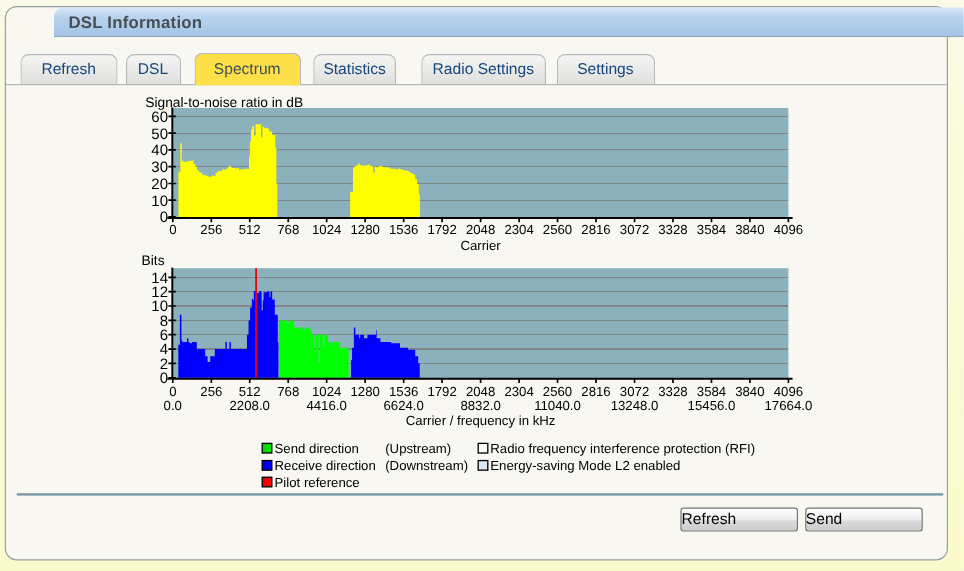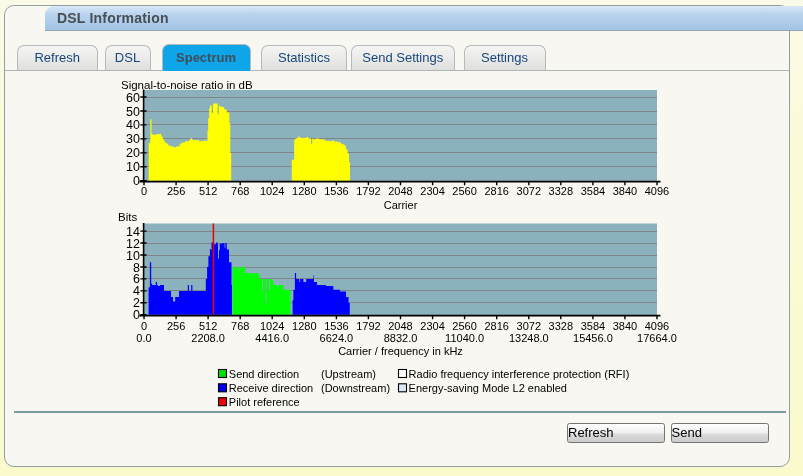--- a/index.html
+++ b/index.html
@@ -11,39 +11,39 @@
           background:linear-gradient(#d7e7f7, #b9d3ee 35%, #a3c4e5);
           border-bottom:1px solid #8fa6b6; border-radius:9px 9px 0 0;margin-left:40px; }
   .hdr span { position:absolute; left:12px; top:4px; font-size:14px; font-weight:bold;
                color:#474f55; letter-spacing:0.2px; }
   .tabline { position:absolute; left:5px; top:69.7px; width:784px; height:1.2px;
               background:#b0b6b8; z-index:2; }
   .tab { position:absolute; top:45px; height:25px; border:1px solid #b6babc;
           border-bottom:none; border-radius:7px 7px 0 0; z-index:1;
           background:linear-gradient(#f5f5f3, #eaeae8 50%, #dfdfdd);
           font-size:13px; color:#17477d; text-align:center; line-height:24px; }
-  .tab.active { top:43.5px; height:27.5px; background:#0ea5e9; z-index:3;
-                 font-weight:bold; color:#3f4e58; line-height:25px; }
+  .tab.active { top:43.5px; height:27.5px; background:#fde047; z-index:3;
+                 font-weight:normal; color:#3f4e58; line-height:25px; }
   .sep { position:absolute; left:14px; top:411px; width:772px; height:2px; background:#7b99a4; }
   .btn { position:absolute; top:422.5px; height:20px; border:1px solid #757575; border-radius:2.5px;
           background:linear-gradient(#fefefe, #efefef 48%, #dadada 58%, #cccccc);
           font-size:13px; color:#000; text-align:left; line-height:18px; }
 </style>
 </head>
 <body>
   <div class="panel"></div>
   <div class="hdr">
     <span>DSL Information</span>
   </div>
   <div class="tabline"></div>
   <div class="tab" style="left:16.5px; width:81.5px;">Refresh</div>
   <div class="tab" style="left:104.5px; width:46px;">DSL</div>
   <div class="tab active" style="left:161.5px; width:89px;">Spectrum</div>
-  <div class="tab" style="left:261px; width:86px;">Statistics</div>
-  <div class="tab" style="left:351px; width:103.5px;">Send Settings</div>
+  <div class="tab" style="left:261px; width:69px;">Statistics</div>
+  <div class="tab" style="left:351px; width:103.5px;">Radio Settings</div>
   <div class="tab" style="left:463.5px; width:82px;">Settings</div>
   <svg width="803" height="476" viewBox="0 0 803 476" font-family="Liberation Sans, sans-serif" style="position:absolute;left:0;top:0">
 <rect x="144.0" y="90.0" width="513.0" height="91.50000000000001" fill="#8ab1bc"></rect>
 <path d="M144.0 166.8H657.0 M144.0 152.9H657.0 M144.0 138.9H657.0 M144.0 124.9H657.0 M144.0 111.0H657.0 M144.0 97.0H657.0" stroke="#818488" stroke-width="1" fill="none" shape-rendering="crispEdges"></path>
 <path d="M148.7,180.8 148.7,143.1 150.3,143.1 150.3,119.3 151.5,119.3 151.5,133.9 152.9,133.9 152.9,134.9 154.3,134.9 154.3,134.5 155.7,134.5 155.7,134.6 157.1,134.6 157.1,133.9 158.5,133.9 158.5,134.0 159.9,134.0 159.9,133.7 161.3,133.7 161.3,136.6 162.7,136.6 162.7,138.9 164.1,138.9 164.1,141.7 165.5,141.7 165.5,143.1 166.9,143.1 166.9,143.7 168.3,143.7 168.3,145.5 169.7,145.5 169.7,146.1 171.1,146.1 171.1,146.2 172.5,146.2 172.5,146.8 173.9,146.8 173.9,147.6 175.3,147.6 175.3,147.1 176.7,147.1 176.7,146.1 178.1,146.1 178.1,146.7 179.5,146.7 179.5,144.2 180.9,144.2 180.9,142.9 182.3,142.9 182.3,142.4 183.7,142.4 183.7,142.6 185.1,142.6 185.1,141.0 186.5,141.0 186.5,141.4 187.9,141.4 187.9,140.9 189.3,140.9 189.3,139.6 190.7,139.6 190.7,138.2 192.1,138.2 192.1,139.4 193.5,139.4 193.5,140.1 194.9,140.1 194.9,140.1 196.3,140.1 196.3,140.4 197.7,140.4 197.7,140.1 199.1,140.1 199.1,141.4 200.5,141.4 200.5,141.2 201.9,141.2 201.9,140.8 203.3,140.8 203.3,141.1 204.7,141.1 204.7,140.5 206.1,140.5 206.1,140.8 207.5,140.8 207.5,130.5 208.2,130.5 208.2,117.9 209.2,117.9 209.2,108.2 210.0,108.2 210.0,105.5 211.7,105.5 211.7,113.0 213.0,113.0 213.0,103.5 217.6,103.5 217.6,114.3 218.7,114.3 218.7,105.4 220.1,105.4 220.1,106.4 221.5,106.4 221.5,106.7 222.9,106.7 222.9,107.2 224.3,107.2 224.3,109.6 226.8,109.6 226.8,112.5 229.4,112.5 229.4,123.2 230.3,123.2 230.3,152.9 231.2,152.9 231.2,180.8 Z" fill="#ffff00"></path>
 <path d="M291.8,180.8 291.8,159.8 294.2,159.8 294.2,139.4 295.6,139.4 295.6,138.5 297.0,138.5 297.0,137.7 298.4,137.7 298.4,136.5 299.8,136.5 299.8,137.4 301.2,137.4 301.2,138.1 302.6,138.1 302.6,137.9 304.0,137.9 304.0,137.9 305.4,137.9 305.4,137.7 306.8,137.7 306.8,137.0 308.2,137.0 308.2,138.3 309.6,138.3 309.6,138.6 311.0,138.6 311.0,139.3 311.0,139.3 311.0,143.8 312.2,143.8 312.2,138.7 313.6,138.7 313.6,139.4 315.0,139.4 315.0,139.0 316.4,139.0 316.4,138.2 317.8,138.2 317.8,138.8 319.2,138.8 319.2,139.2 320.6,139.2 320.6,139.3 322.0,139.3 322.0,139.3 323.4,139.3 323.4,139.5 324.8,139.5 324.8,140.4 326.2,140.4 326.2,140.9 327.6,140.9 327.6,140.7 329.0,140.7 329.0,141.0 330.4,141.0 330.4,141.2 331.8,141.2 331.8,140.5 333.2,140.5 333.2,140.8 334.6,140.8 334.6,141.7 336.0,141.7 336.0,141.6 337.4,141.6 337.4,142.3 338.8,142.3 338.8,142.1 340.2,142.1 340.2,143.2 341.6,143.2 341.6,143.9 343.0,143.9 343.0,144.6 344.4,144.6 344.4,145.5 345.8,145.5 345.8,146.6 346.0,146.6 346.0,149.4 347.6,149.4 347.6,153.6 349.0,153.6 349.0,161.9 350.0,161.9 350.0,180.8 Z" fill="#ffff00"></path>
 <path d="M143.6 89.5V181.7" stroke="#000" stroke-width="1.6" fill="none"></path>
 <path d="M139.5 181.6H660.5" stroke="#000" stroke-width="1.7" fill="none"></path>
 <path d="M140.3 180.8H146.5 M140.3 166.8H146.5 M140.3 152.9H146.5 M140.3 138.9H146.5 M140.3 124.9H146.5 M140.3 111.0H146.5 M140.3 97.0H146.5 M144.0 181.6V185.2 M176.1 181.6V185.2 M208.1 181.6V185.2 M240.2 181.6V185.2 M272.2 181.6V185.2 M304.3 181.6V185.2 M336.4 181.6V185.2 M368.4 181.6V185.2 M400.5 181.6V185.2 M432.6 181.6V185.2 M464.6 181.6V185.2 M496.7 181.6V185.2 M528.8 181.6V185.2 M560.8 181.6V185.2 M592.9 181.6V185.2 M624.9 181.6V185.2 M657.0 181.6V185.2" stroke="#000" stroke-width="1.4" fill="none"></path>
 <g font-size="11" fill="#000">

